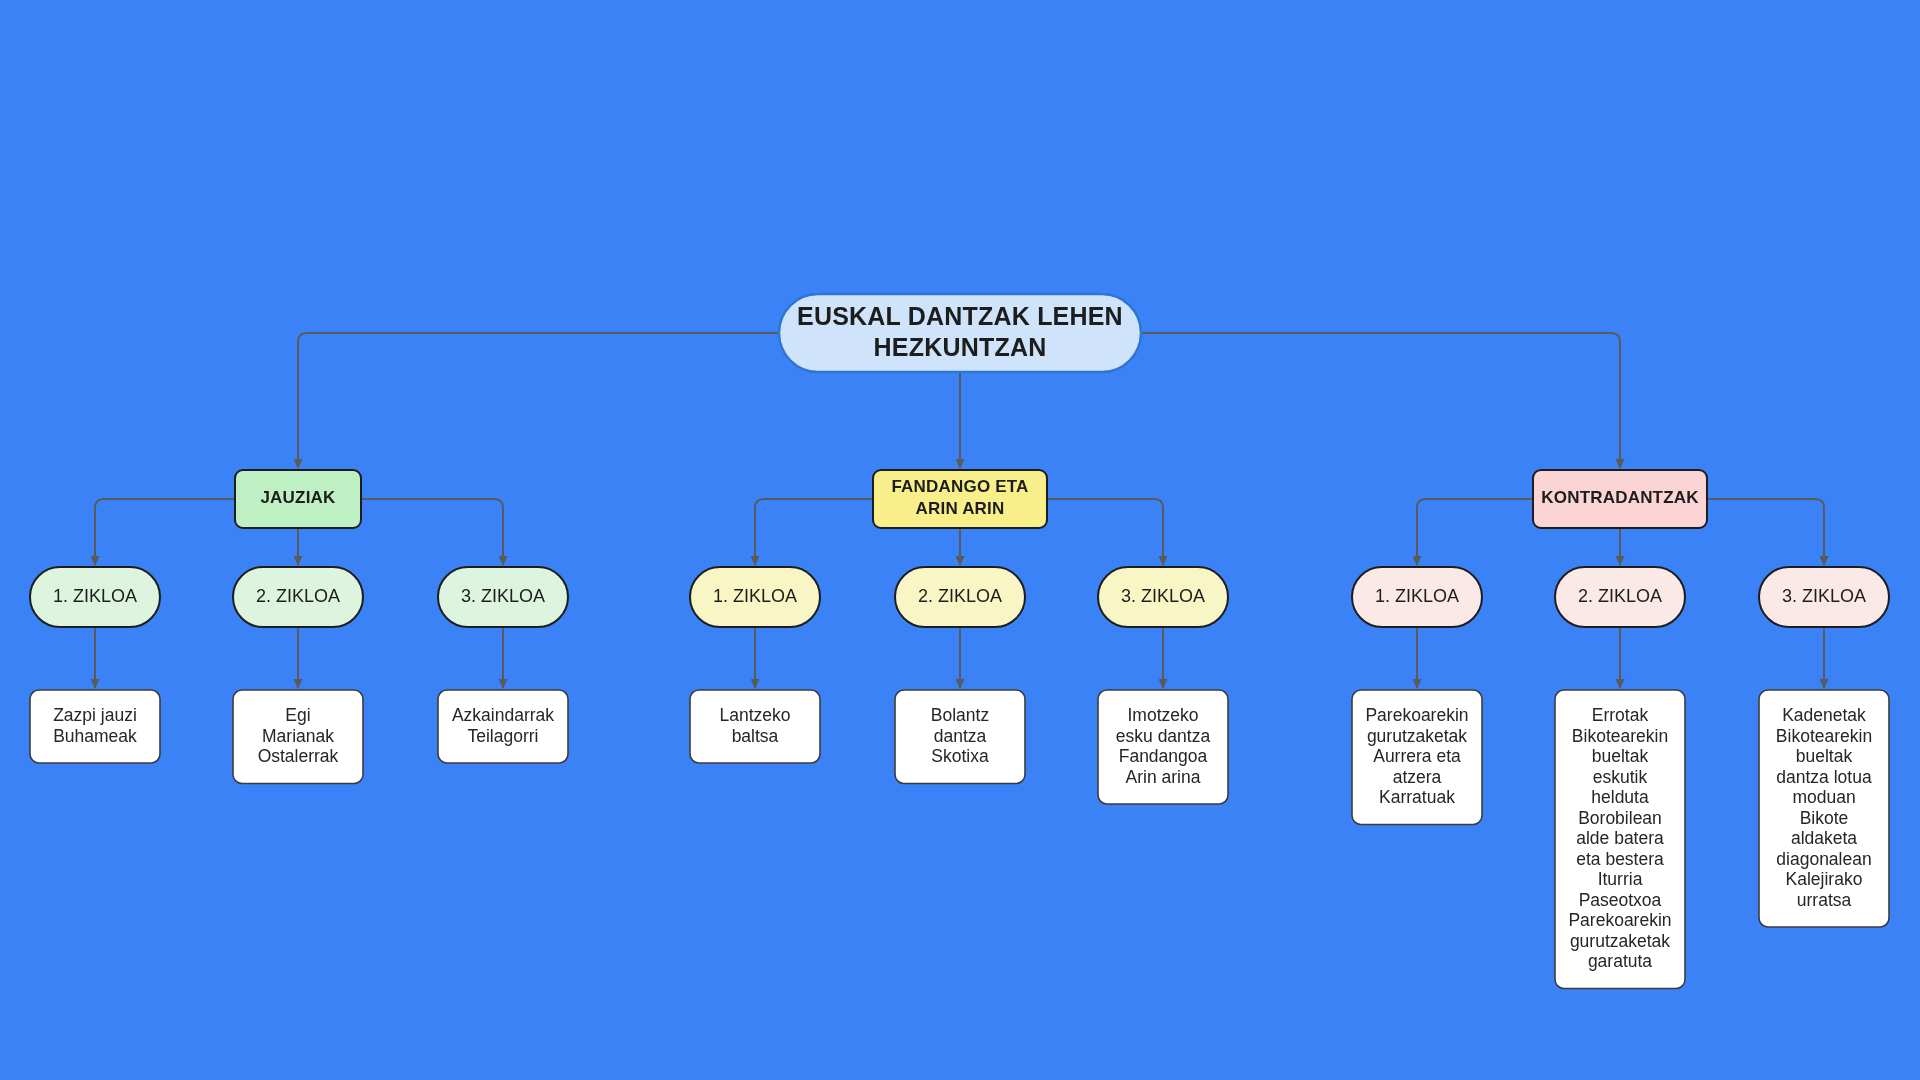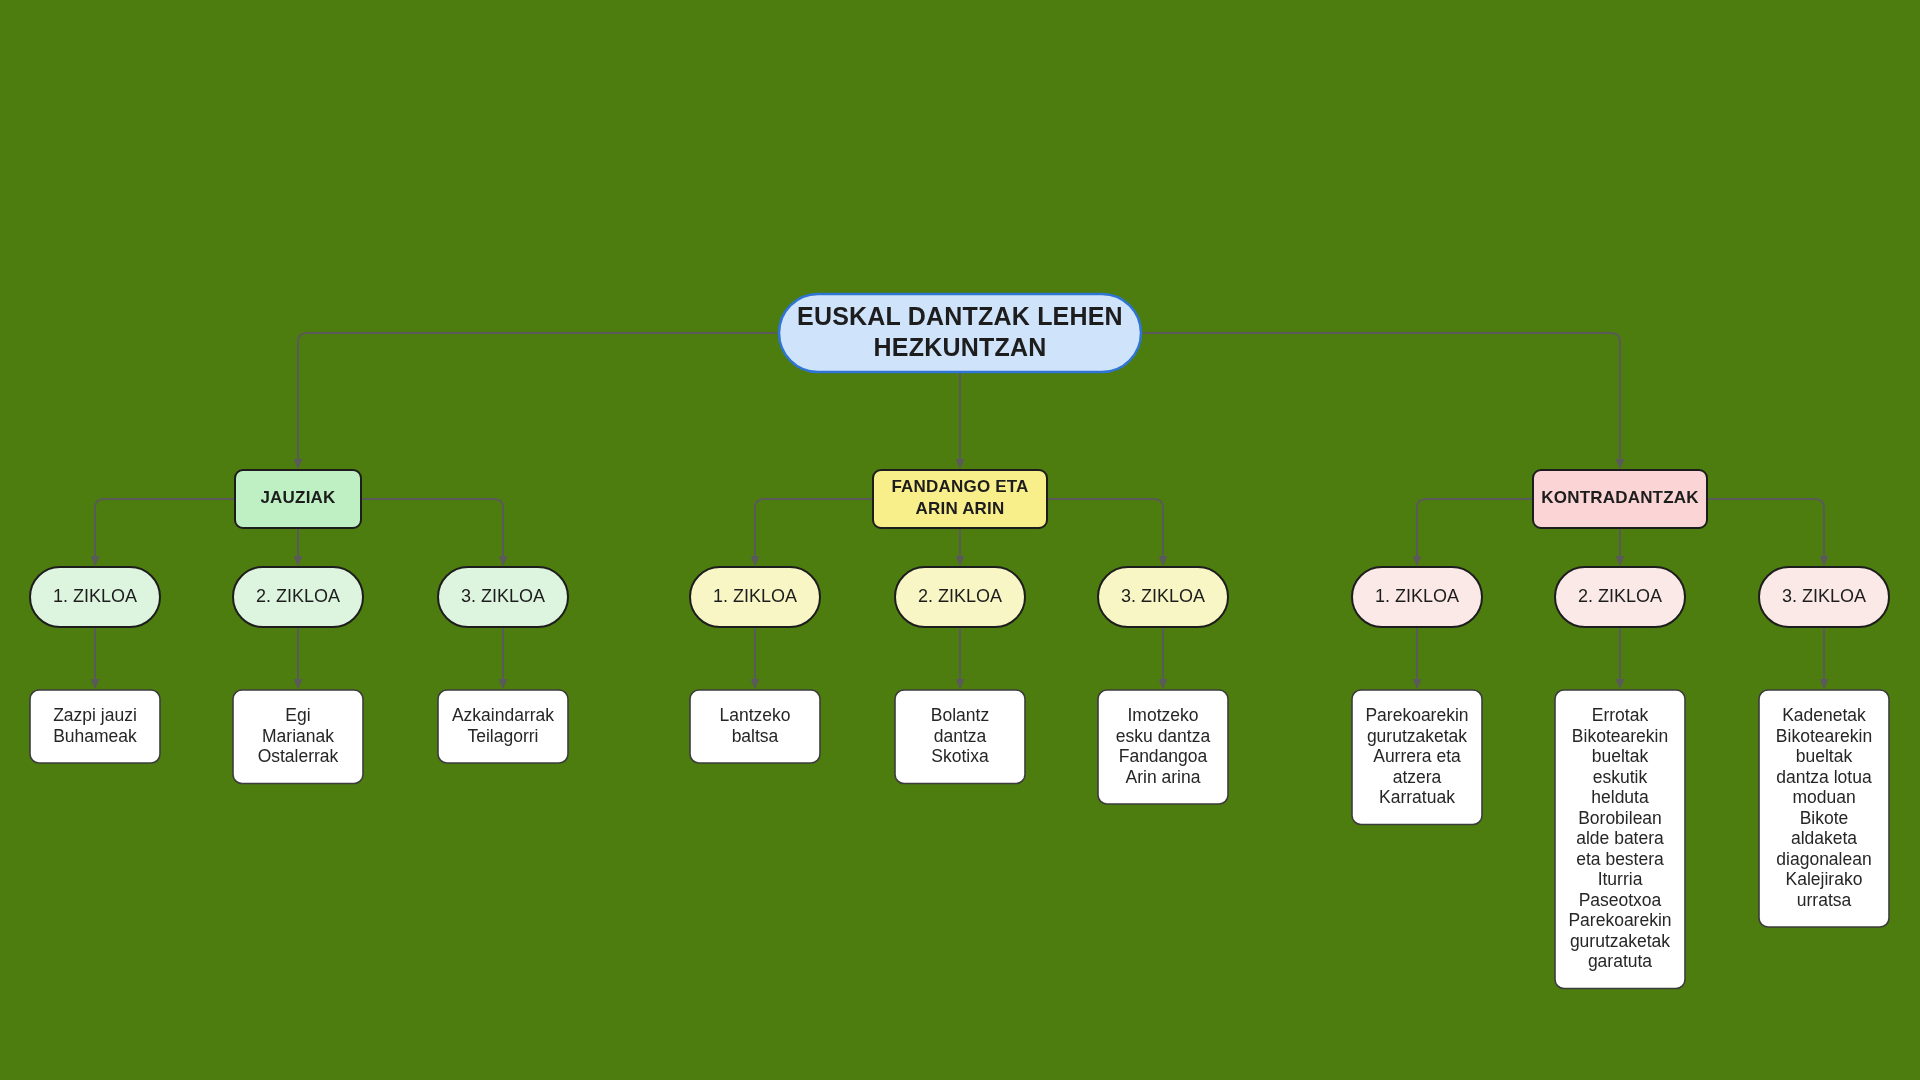--- a/index.html
+++ b/index.html
@@ -10,21 +10,21 @@
   body {
     width: 1920px;
     height: 1080px;
     overflow: hidden;
     font-family: "Liberation Sans", sans-serif;
   }
   #diagram-root {
     position: relative;
     width: 1920px;
     height: 1080px;
-    background: #4d7c0f;
+    background: #3b82f6;
   }
   svg.canvas {
     position: absolute;
     top: 0;
     left: 0;
     width: 1920px;
     height: 1080px;
   }
   .edge {
     fill: none;

